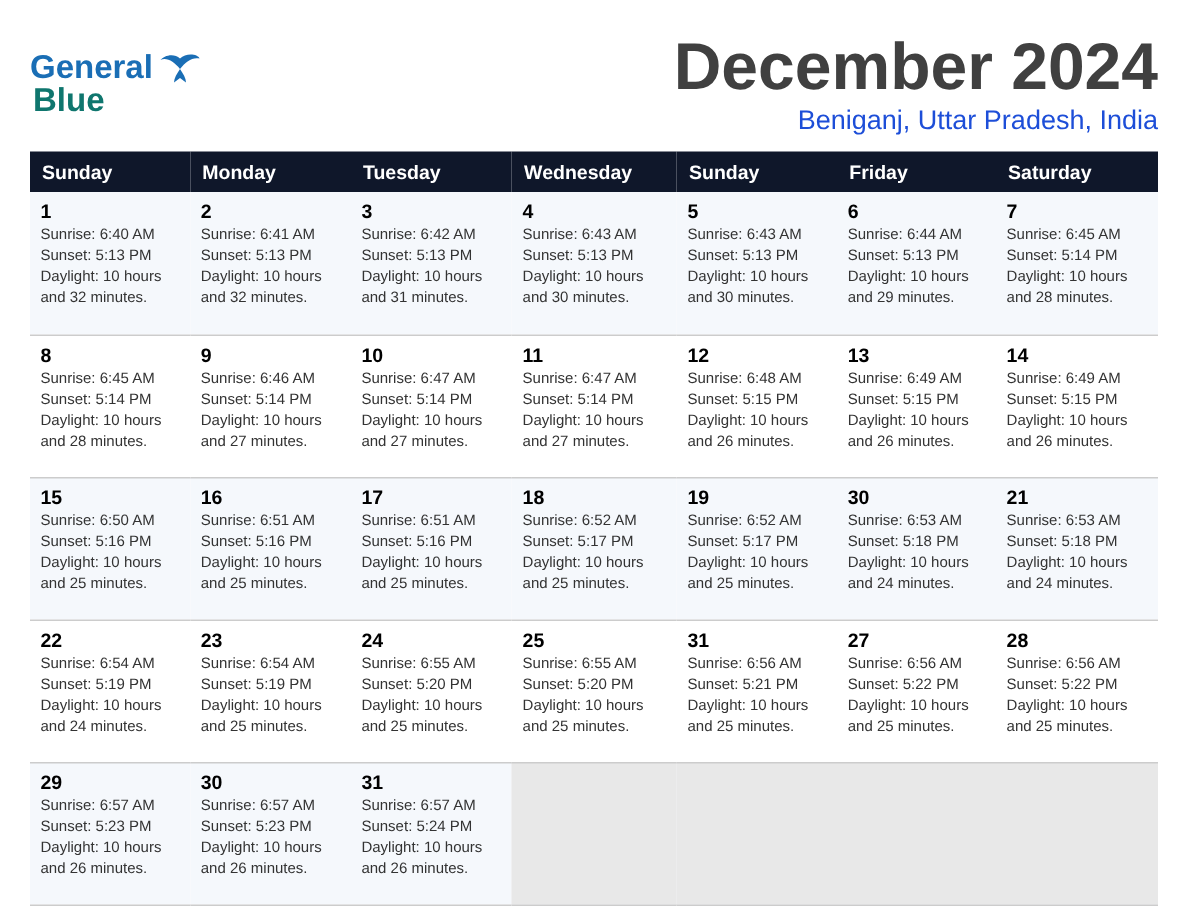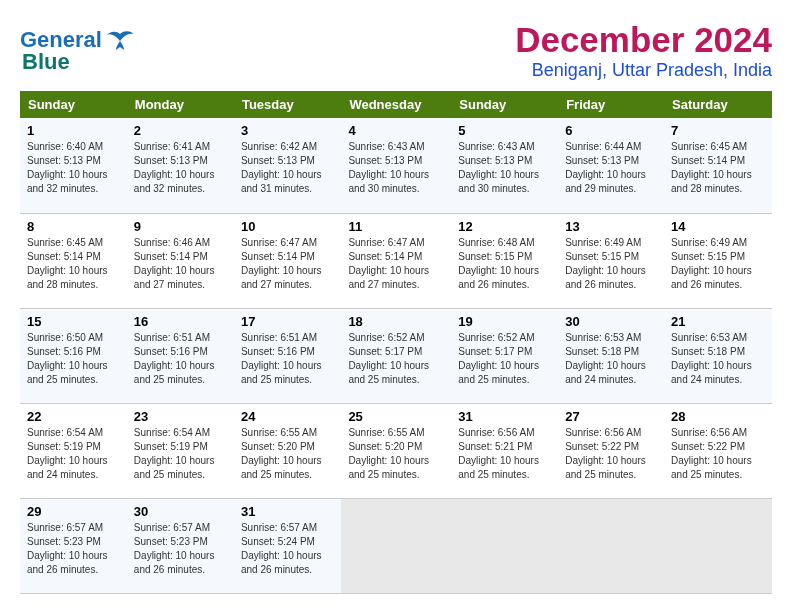--- a/index.html
+++ b/index.html
@@ -18,35 +18,35 @@
     }
     .logo {
       display: flex;
       flex-direction: column;
       align-items: flex-start;
     }
     .title-block {
       text-align: right;
     }
     .month-title {
-      font-size: 35px;
+      font-size: 44px;
       font-weight: bold;
-      color: #be185d;
+      color: #404040;
     }
     .location-title {
       font-size: 18px;
       color: #1d4ed8;
     }
     table {
       width: 100%;
       border-collapse: collapse;
       font-size: 11px;
     }
     thead tr th {
-      background: #4d7c0f;
+      background: #0f172a;
       color: #fff;
       text-align: left;
       padding: 6px 8px;
       font-size: 13px;
       font-weight: bold;
     }
     tbody tr {
       border-bottom: 1px solid #ccc;
     }
     tbody tr:nth-child(odd) {

